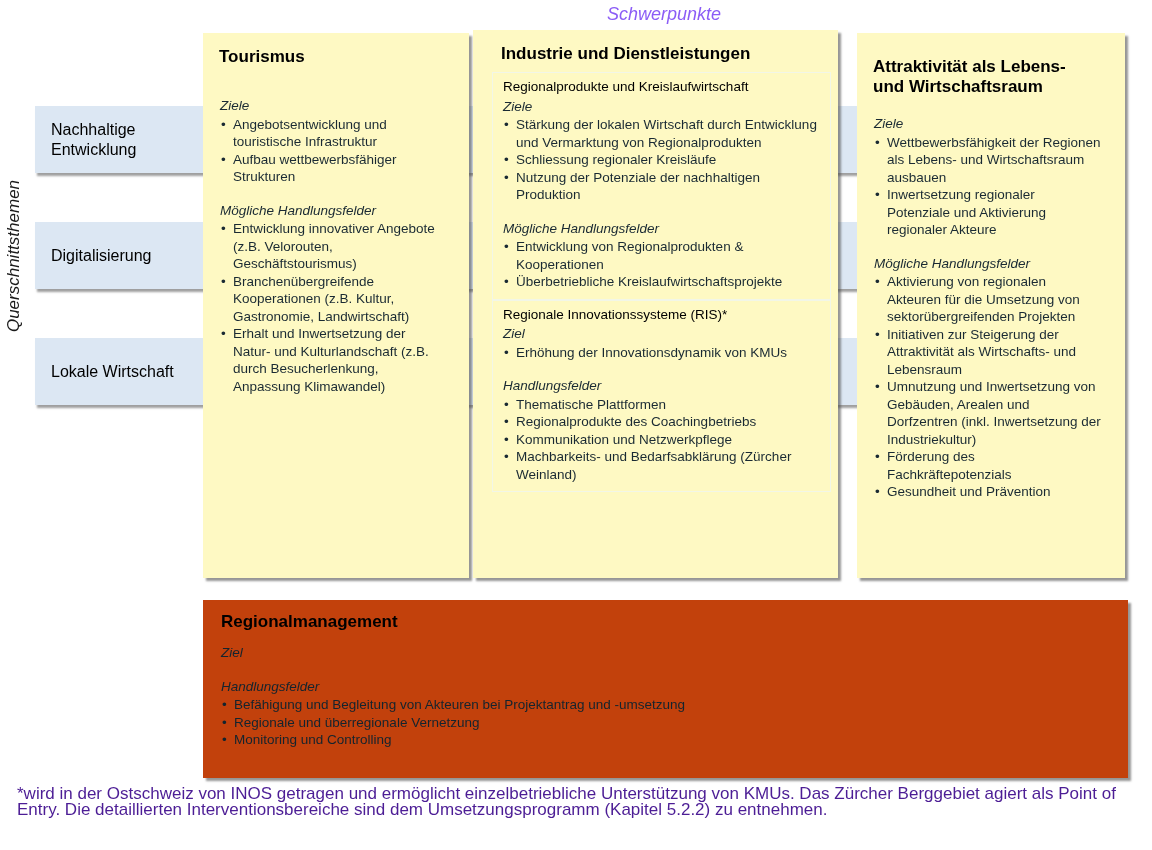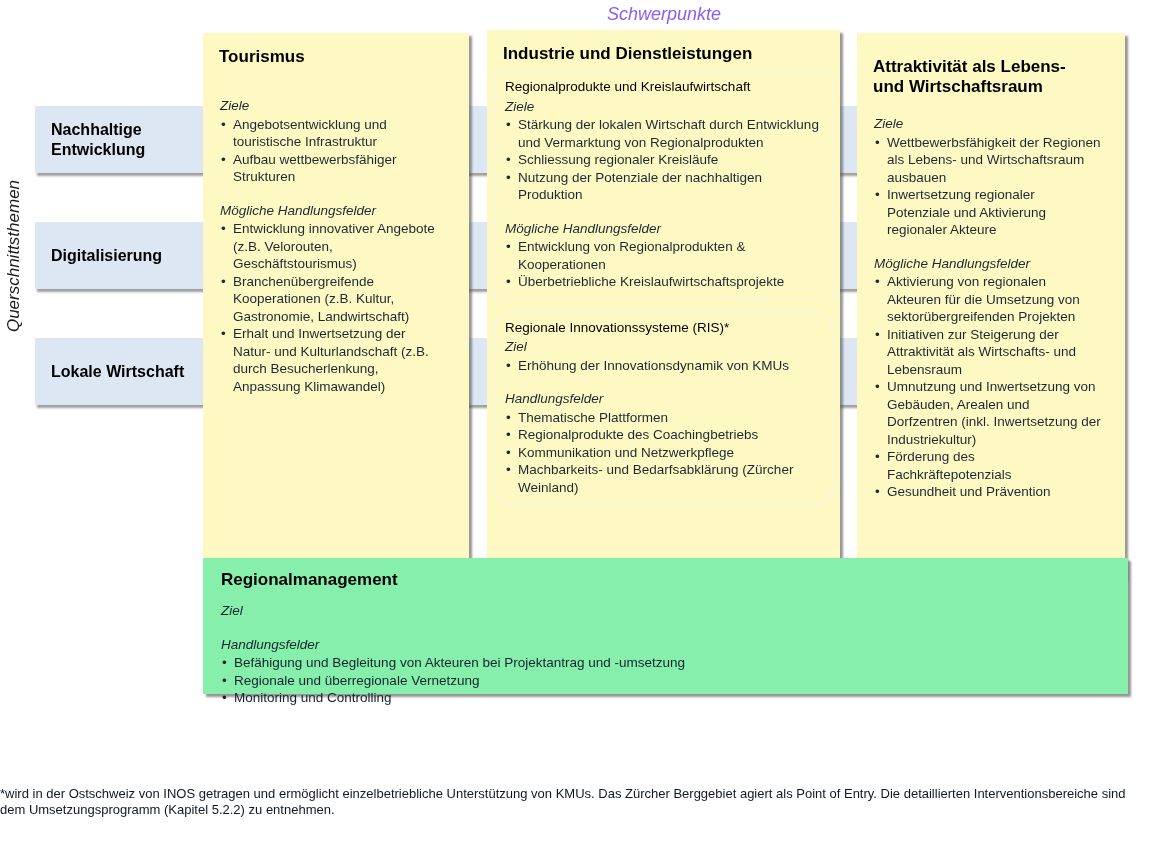--- a/index.html
+++ b/index.html
@@ -13,57 +13,57 @@
   }
   .side-label{
     position:absolute;left:-110px;top:245px;width:250px;height:22px;text-align:center;
     transform:rotate(-90deg);font-style:italic;font-size:17px;color:#1a1a1a;white-space:nowrap;
   }
   .band{
     position:absolute;left:35px;width:845px;height:67px;background:#DCE7F3;
     box-shadow:2px 3px 2px rgba(80,80,80,0.55);display:flex;align-items:center;z-index:1;
   }
   .band1{top:106px;} .band2{top:222px;} .band3{top:338px;}
-  .band-label{font-weight:bold;font-size:16px;line-height:20px;color:#000;padding-left:16px;width:150px;}
+  .band-label{font-weight:normal;font-size:16px;line-height:20px;color:#000;padding-left:16px;width:150px;}
   .col{
     position:absolute;top:33px;background:#fef9c3;z-index:2;
     box-shadow:3px 3px 2px rgba(80,80,80,0.6);
   }
   .col1{left:203px;width:266px;height:545px;}
-  .col2{left:487px;top:30px;width:353px;height:548px;}
+  .col2{left:473px;top:30px;width:353px;height:548px;padding-left:12px;}
   .col3{left:857px;width:268px;height:545px;}
   .col-title{
     margin:0;font-weight:bold;font-size:17px;line-height:20px;color:#000;
     padding:14px 16px 0 16px;
   }
   .col3 .col-title{max-width:205px;margin-top:10px;}
   .col-body{padding:0 24px 0 17px;font-size:13.5px;line-height:17.5px;}
   .sec{font-style:italic;font-size:13.5px;margin:16px 0 1px 0;}
   .first-gap{margin-top:30px;}
   .first-gap-sm{margin-top:18px;}
   ul.bullets{margin:0;padding:0;list-style:none;}
   ul.bullets li{position:relative;padding-left:13px;}
   ul.bullets li::before{content:"\2022";position:absolute;left:1px;}
   .inner-box{
     border:1px solid rgba(235,245,250,0.65);margin:8px 7px 0 7px;
     padding:5px 8px 8px 10px;font-size:13.5px;line-height:17.5px;
   }
   .inner-box .box-title{font-weight:normal;font-size:13.5px;color:#000;margin-bottom:2px;}
   .inner-box .sec-tight{margin-top:2px;}
-  .box2{margin-top:13px;border-radius:16px;}
+  .box2{margin-top:0;}
   .bottom-box{
-    position:absolute;left:203px;top:558px;width:925px;height:136px;background:#86efac;
+    position:absolute;left:203px;top:600px;width:925px;height:178px;background:#c2410c;
     box-shadow:3px 3px 2px rgba(80,80,80,0.6);z-index:2;color:#14242e;
   }
   .bottom-box .col-title{padding:12px 18px 0 18px;}
   .bottom-box .col-body{padding:0 18px;}
   .bottom-box .sec-bottom-first{margin-top:12px;}
   .footnote{
-    position:absolute;left:0;top:786px;width:1133px;
-    font-size:13px;line-height:16px;color:#0f172a;
+    position:absolute;left:17px;top:786px;width:1133px;
+    font-size:17px;line-height:16px;color:#4c1d95;
   }
 </style>
 </head>
 <body>
 
 <div class="canvas">
 
   <div class="top-title">Schwerpunkte</div>
 
   <div class="side-label">Querschnittsthemen</div>

